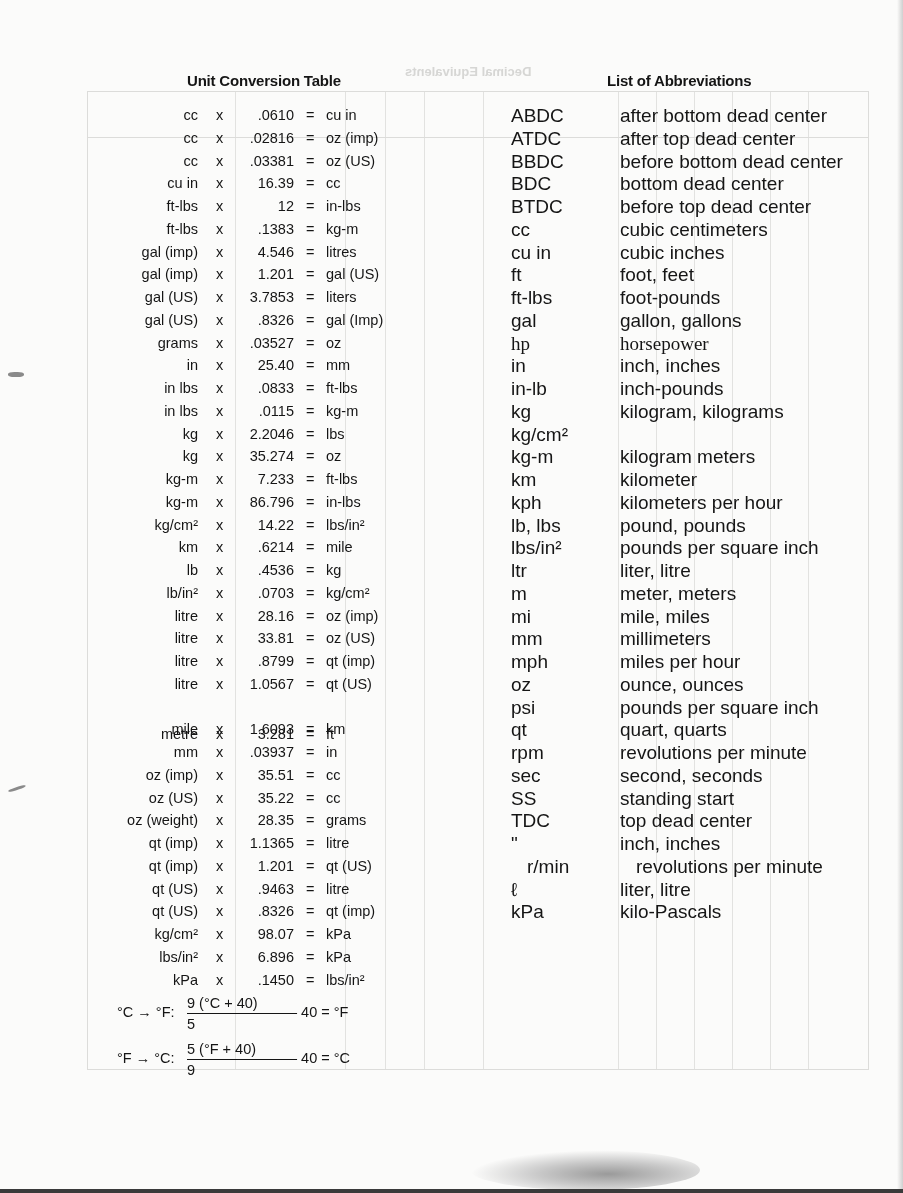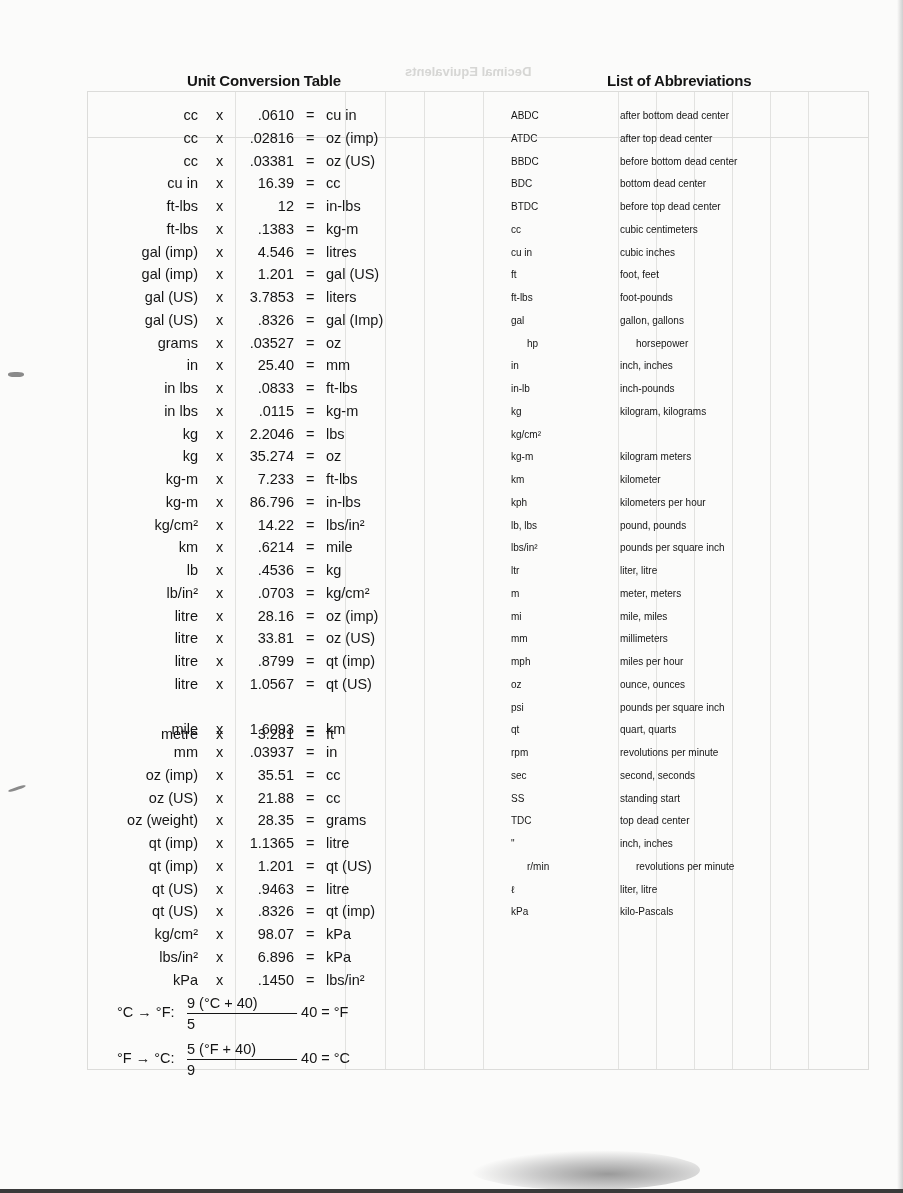--- a/index.html
+++ b/index.html
@@ -28,21 +28,21 @@
     position: absolute; left: 0; height: 23px; font-size: 14.5px; line-height: 23px;
   }
   .conv-row span { position: absolute; white-space: nowrap; }
   .c-from { right: 0; text-align: right; }
   .from-wrap { position: absolute; left: 100px; width: 98px; height: 23px; }
   .c-x { left: 216px; }
   .val-wrap { position: absolute; left: 226px; width: 68px; height: 23px; }
   .c-val { right: 0; text-align: right; }
   .c-eq { left: 306px; }
   .c-to { left: 326px; }
-  .abbr-row { position: absolute; height: 23px; font-size: 10px; line-height: 23px; }
+  .abbr-row { position: absolute; height: 23px; font-size: 19px; line-height: 23px; }
   .abbr-row span { position: absolute; white-space: nowrap; }
   .a-abbr { left: 511px; }
   .a-def { left: 620px; }
   .formula { position: absolute; left: 117px; font-size: 14.5px; height: 46px; }
   .formula .lbl { position: absolute; top: 10px; white-space: nowrap; }
   .formula .frac { position: absolute; left: 70px; width: 102px; }
   .formula .num { display: block; border-bottom: 1.5px solid #151515; padding-bottom: 1px; line-height: 18px; }
   .formula .den { display: block; line-height: 20px; }
   .formula .tail { position: absolute; left: 172px; top: 10px; white-space: nowrap; }
   .smudge {
@@ -409,21 +409,21 @@
         </div>
         <span class="c-eq">=</span>
         <span class="c-to">cc</span>
       </div>
       <div class="conv-row" style="top: 786.5px; width: 460px;">
         <div class="from-wrap">
           <span class="c-from">oz (US)</span>
         </div>
         <span class="c-x">x</span>
         <div class="val-wrap">
-          <span class="c-val">21.88</span>
+          <span class="c-val">35.22</span>
         </div>
         <span class="c-eq">=</span>
         <span class="c-to">cc</span>
       </div>
       <div class="conv-row" style="top: 809.25px; width: 460px;">
         <div class="from-wrap">
           <span class="c-from">oz (weight)</span>
         </div>
         <span class="c-x">x</span>
         <div class="val-wrap">
@@ -564,21 +564,21 @@
         <span class="a-def">foot, feet</span>
       </div>
       <div class="abbr-row" style="top: 286px; left: 0px; width: 900px;">
         <span class="a-abbr">ft-lbs</span>
         <span class="a-def">foot-pounds</span>
       </div>
       <div class="abbr-row" style="top: 308.75px; left: 0px; width: 900px;">
         <span class="a-abbr">gal</span>
         <span class="a-def">gallon, gallons</span>
       </div>
-      <div class="abbr-row" style="top: 331.5px; left: 16px; width: 799px;">
+      <div class="abbr-row" style="top: 331.5px; left: 0px; width: 799px; font-family: Liberation Serif, serif;">
         <span class="a-abbr">hp</span>
         <span class="a-def">horsepower</span>
       </div>
       <div class="abbr-row" style="top: 354.25px; left: 0px; width: 900px;">
         <span class="a-abbr">in</span>
         <span class="a-def">inch, inches</span>
       </div>
       <div class="abbr-row" style="top: 377px; left: 0px; width: 900px;">
         <span class="a-abbr">in-lb</span>
         <span class="a-def">inch-pounds</span>

